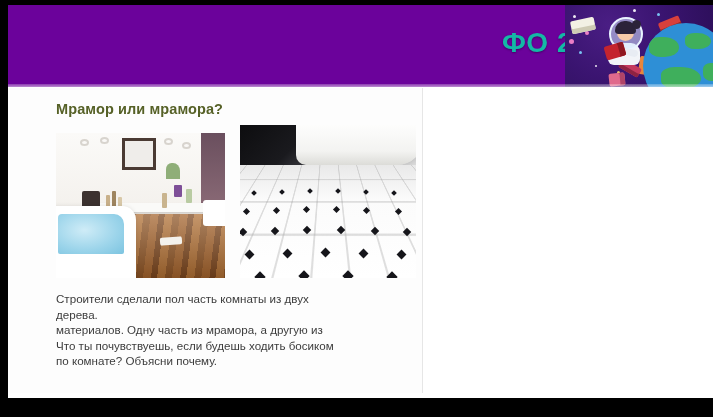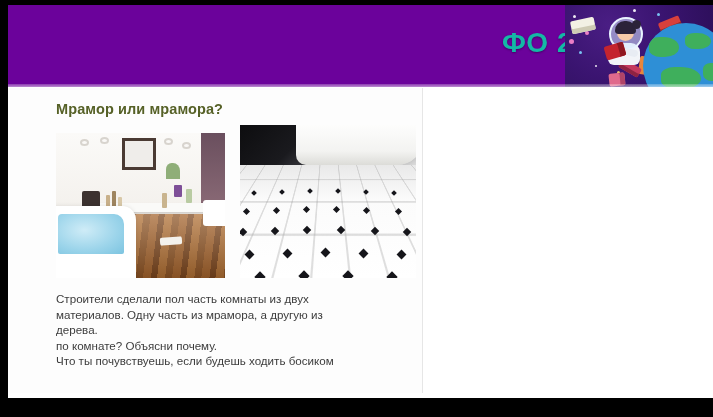--- a/index.html
+++ b/index.html
@@ -530,23 +530,23 @@
 
         <span class="mt-diamond" style="left:16px;  top:108px; width:8px; height:8px;"></span>
         <span class="mt-diamond" style="left:60px;  top:107px; width:8px; height:8px;"></span>
         <span class="mt-diamond" style="left:104px; top:107px; width:8px; height:8px;"></span>
         <span class="mt-diamond" style="left:148px; top:108px; width:8px; height:8px;"></span>
       </div>
     </div>
 
     <div class="body-text">
       <p>Строители сделали пол часть комнаты из двух</p>
+      <p>дерева.</p>
       <p>материалов. Одну часть из мрамора, а другую из</p>
-      <p>дерева.</p>
+      <p>Что ты почувствуешь, если будешь ходить босиком</p>
       <p>по комнате? Объясни почему.</p>
-      <p>Что ты почувствуешь, если будешь ходить босиком</p>
     </div>
   </div>
 
   <div class="top-edge"></div>
   <div class="left-edge"></div>
   <div class="bottom-bar"></div>
 </div>
 
 </body></html>

